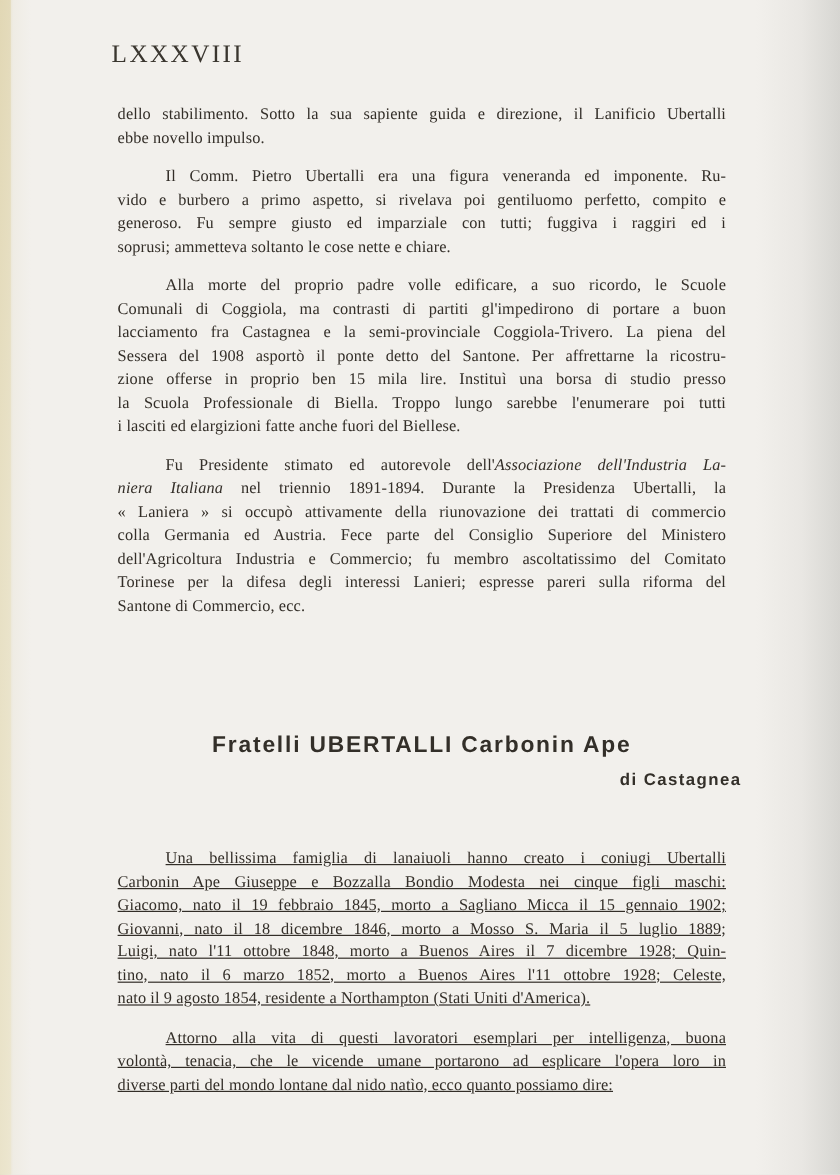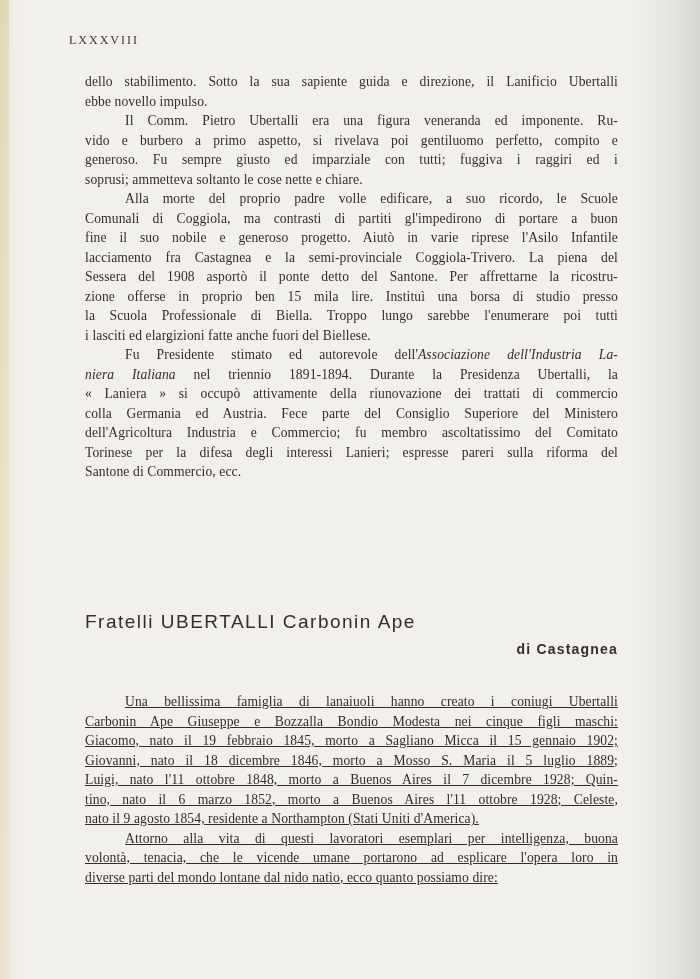--- a/index.html
+++ b/index.html
@@ -13,43 +13,44 @@
     position: relative;
     width: 700px; height: 979px;
     background:
       linear-gradient(90deg,
         #ddd3ae 0px, #e8e1c6 6px, #efece4 11px,
         #f2f0ec 26px, #f2f0ec 630px,
         #e9e7e3 668px, #dbdad6 692px, #d6d5d1 700px);
     color: #2c2824;
   }
   .pagenum {
-    position: absolute; left: 69px; top: 33px;
-    font-size: 12px; letter-spacing: 2px; color: #3a362f;
+    position: absolute; left: 93px; top: 33px;
+    font-size: 21px; letter-spacing: 2px; color: #3a362f;
   }
   .tblock {
     position: absolute; left: 85px; width: 533px;
     font-size: 13.6px; color: #332e28;
   }
   #text-block-1 { top: 72px; }
   #text-block-2 { top: 692px; text-decoration: underline; }
-  .para { margin: 0; }
+  .para { margin: 13px; }
   .line {
     height: 19.5px; line-height: 19.5px;
     white-space: normal;
     letter-spacing: 0.1px;
   }
   .line.j { text-align: justify; text-align-last: justify; }
   .line.last { text-align: left; }
   .line.ind { padding-left: 40px; box-sizing: border-box; }
   .it { font-style: italic; }
   .heading {
     position: absolute; left: 85px; top: 611px; width: 533px;
+    text-align: center;
     font-family: "Liberation Sans", "DejaVu Sans", sans-serif;
-    font-weight: normal;
+    font-weight: bold;
     font-size: 19px; letter-spacing: 1.5px;
     color: #332f29;
   }
   .subheading {
     position: absolute; left: 85px; top: 641px; width: 533px;
     text-align: right;
     font-family: "Liberation Sans", "DejaVu Sans", sans-serif;
     font-weight: bold;
     font-size: 14px; letter-spacing: 1.2px;
     color: #332f29;
@@ -75,21 +76,20 @@
       </div>
       <div class="para">
         <div class="line j ind"><span>Il Comm. Pietro Ubertalli era una figura veneranda ed imponente. Ru-</span></div>
         <div class="line j"><span>vido e burbero a primo aspetto, si rivelava poi gentiluomo perfetto, compito e</span></div>
         <div class="line j"><span>generoso. Fu sempre giusto ed imparziale con tutti; fuggiva i raggiri ed i</span></div>
         <div class="line last"><span>soprusi; ammetteva soltanto le cose nette e chiare.</span></div>
       </div>
       <div class="para">
         <div class="line j ind"><span>Alla morte del proprio padre volle edificare, a suo ricordo, le Scuole</span></div>
         <div class="line j"><span>Comunali di Coggiola, ma contrasti di partiti gl'impedirono di portare a buon</span></div>
-        <div class="line j"><span>fine il suo nobile e generoso progetto. Aiutò in varie riprese l'Asilo Infantile</span></div>
         <div class="line j"><span>lacciamento fra Castagnea e la semi-provinciale Coggiola-Trivero. La piena del</span></div>
         <div class="line j"><span>Sessera del 1908 asportò il ponte detto del Santone. Per affrettarne la ricostru-</span></div>
         <div class="line j"><span>zione offerse in proprio ben 15 mila lire. Instituì una borsa di studio presso</span></div>
         <div class="line j"><span>la Scuola Professionale di Biella. Troppo lungo sarebbe l'enumerare poi tutti</span></div>
         <div class="line last"><span>i lasciti ed elargizioni fatte anche fuori del Biellese.</span></div>
       </div>
       <div class="para">
         <div class="line j ind"><span>Fu Presidente stimato ed autorevole dell'</span><span class="it">Associazione dell'Industria La-</span></div>
         <div class="line j"><span class="it">niera Italiana</span><span> nel triennio 1891-1894. Durante la Presidenza Ubertalli, la</span></div>
         <div class="line j"><span>« Laniera » si occupò attivamente della riunovazione dei trattati di commercio</span></div>

